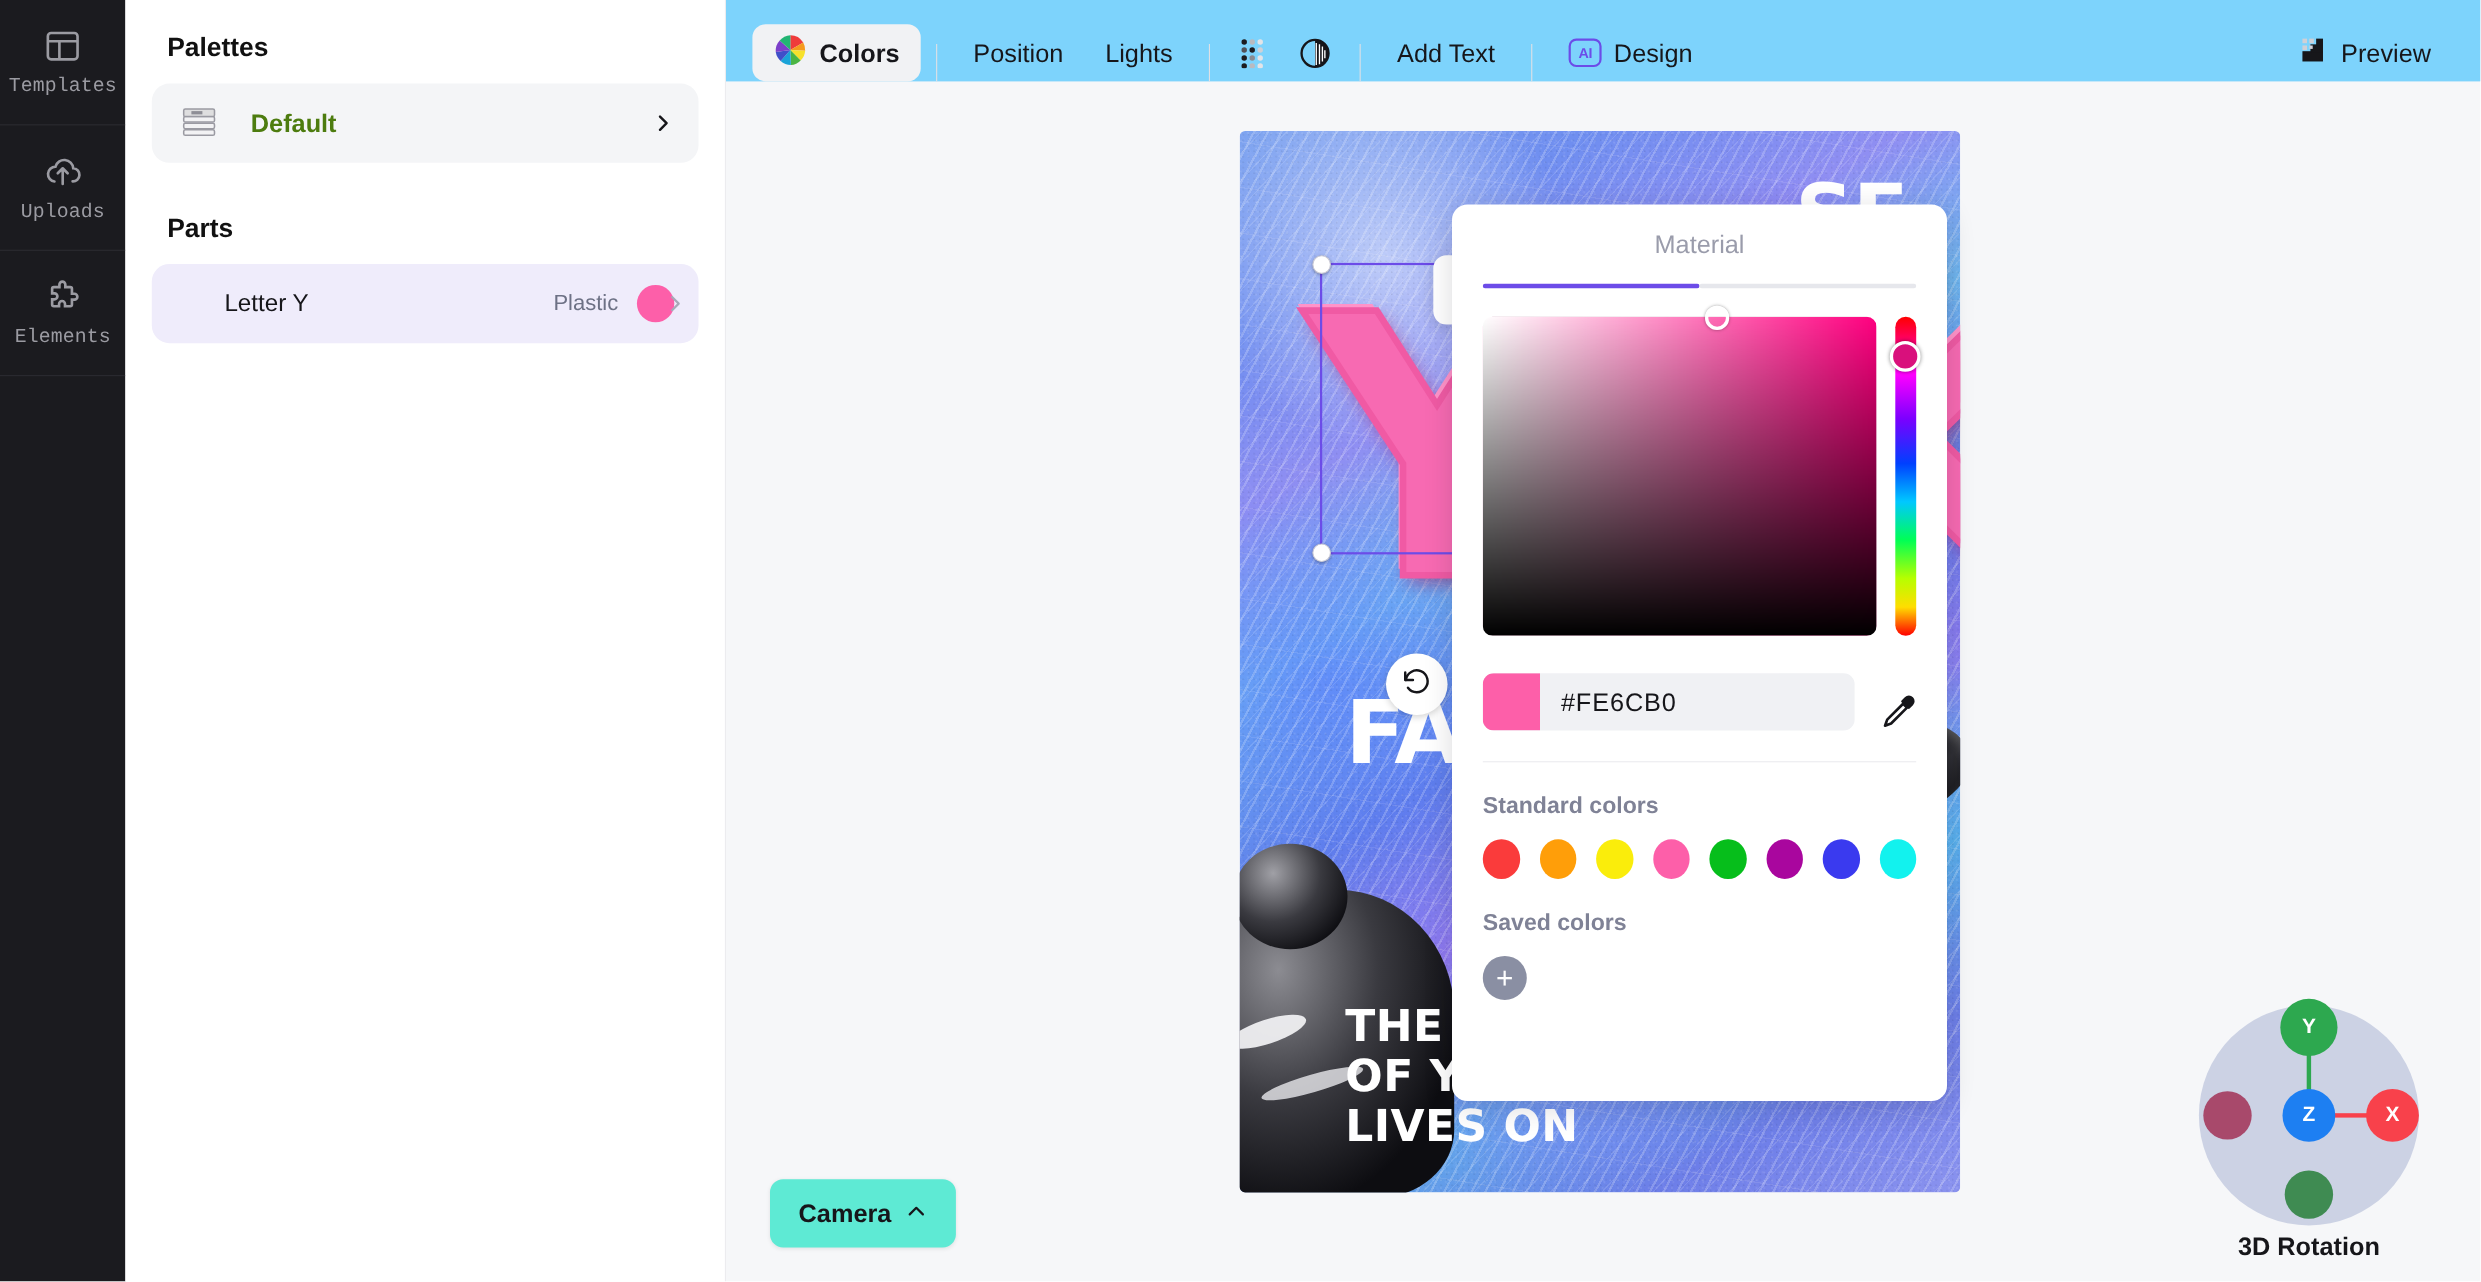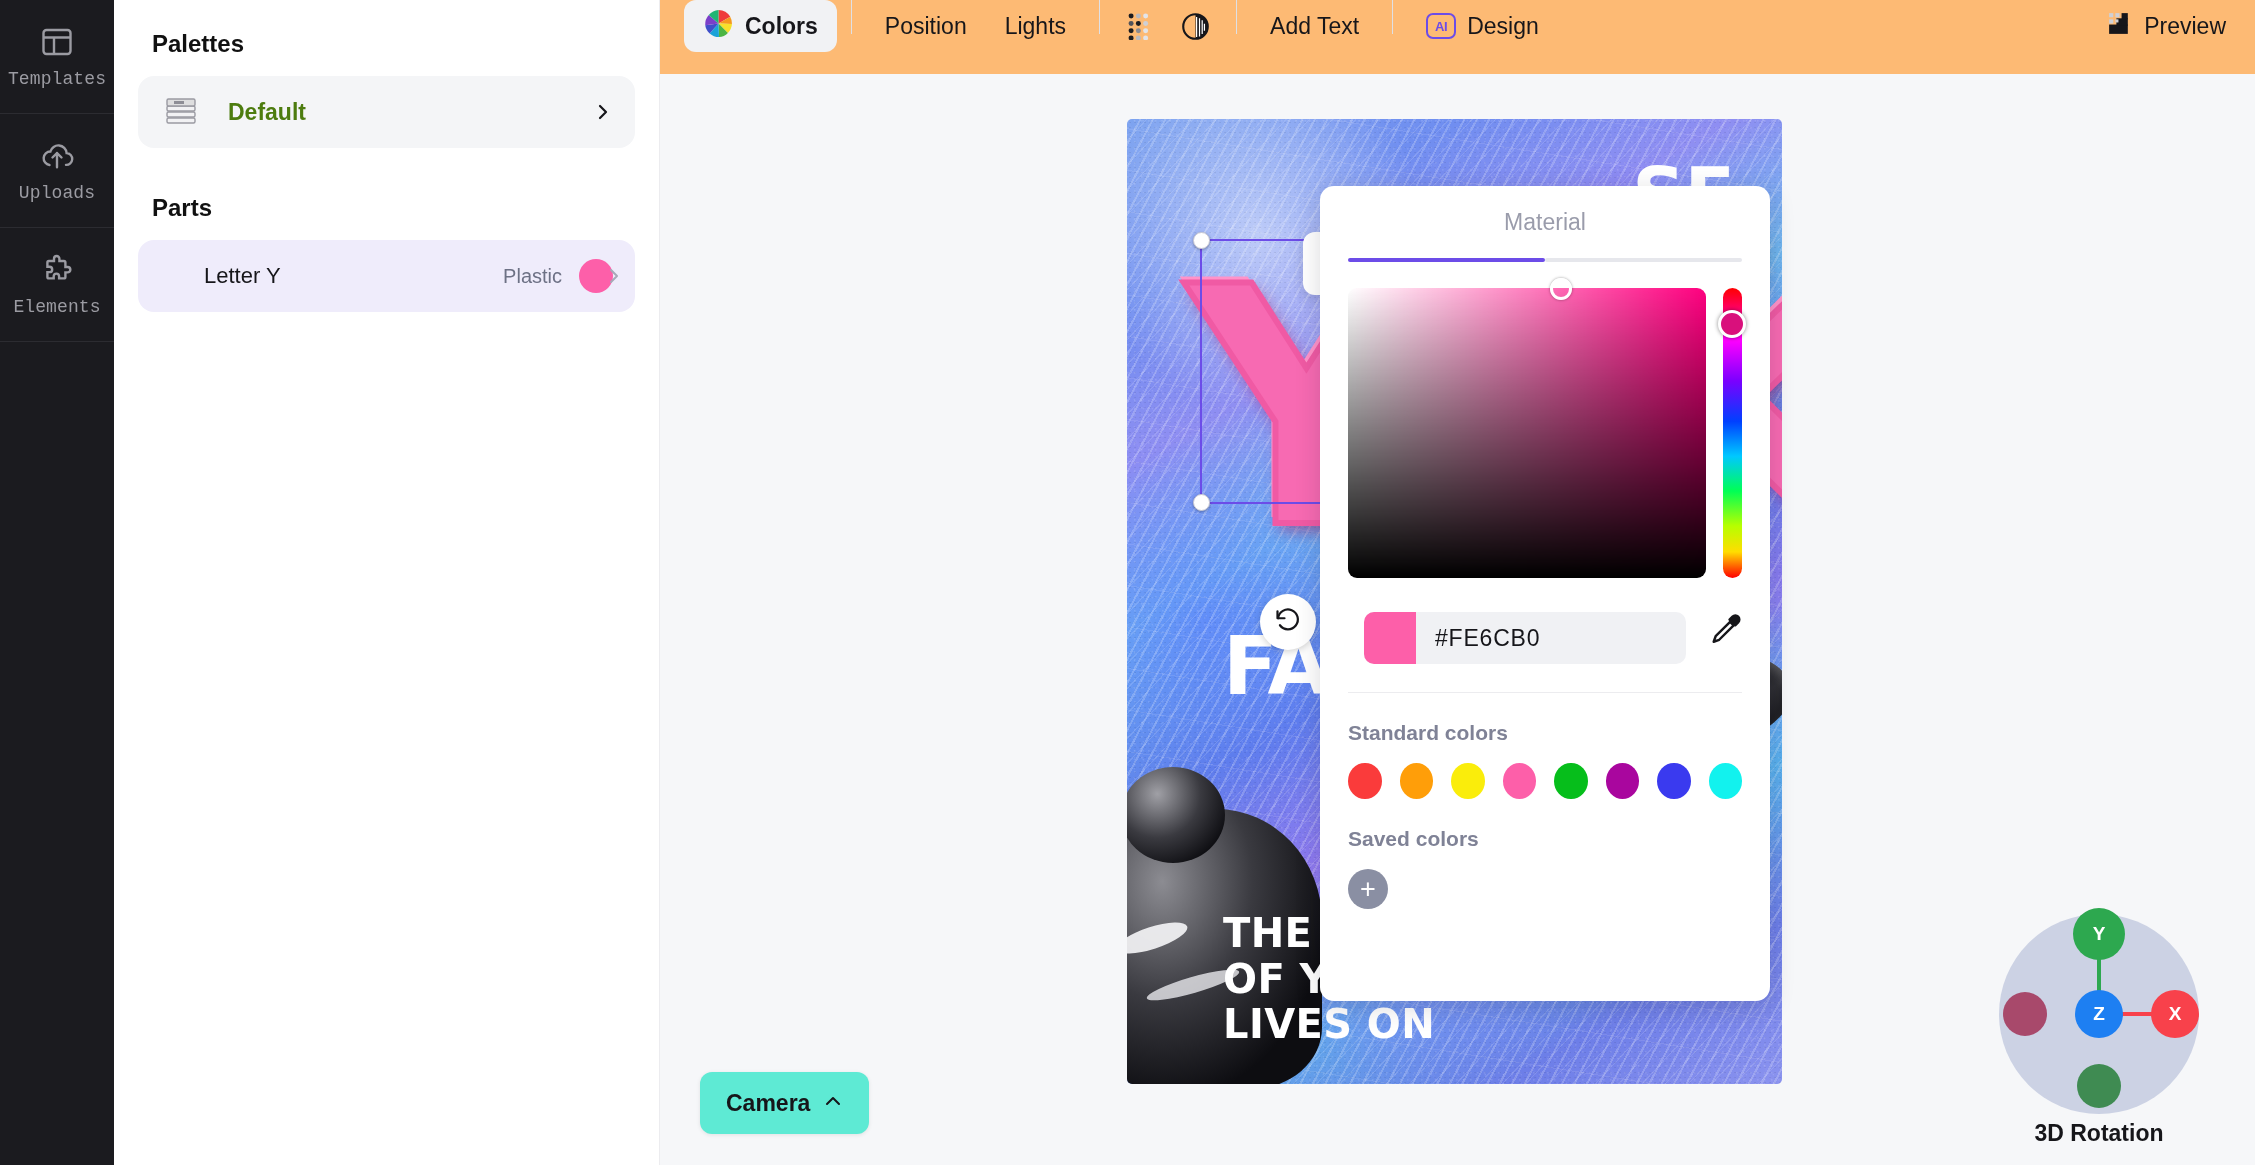--- a/index.html
+++ b/index.html
@@ -59,22 +59,22 @@
     position: absolute; right: 11px; top: 50%; transform: translateY(-50%);
   }
   .part-wrap { position: relative; }
 
   
   .main {
     flex: 1 1 auto; height: 1165px; background: #f6f7f9;
     position: relative; display: flex; flex-direction: column;
   }
   .topbar {
-    height: 74px; background: #fdba74; display: flex; align-items: flex-start;
-    padding: 0 10px 0 24px; flex: 0 0 74px;
+    height: 74px; background: #7dd3fc; display: flex; align-items: flex-end;
+    padding: 0 26px 0 24px; flex: 0 0 74px;
   }
   .tb-btn {
     display: flex; align-items: center; gap: 11px; height: 52px;
     padding: 0 19px; border-radius: 12px; cursor: pointer;
     font-size: 23px; color: #16161a; font-weight: 400; white-space: nowrap;
   }
   .tb-btn.active { background: #f1f2f4; font-weight: 600; }
   .tb-sep { width: 1px; height: 34px; background: #dfe0e5; margin: 0 14px; }
   .tb-icon-btn {
     width: 54px; height: 52px; display:flex; align-items:center;
@@ -253,21 +253,21 @@
       #0040ff 46%, #00c8ff 58%, #00ff55 70%,
       #b6ff00 82%, #ffdd00 91%, #ff0000 100%);
     cursor: pointer;
   }
   .hue-cursor {
     position: absolute; left: -5px; top: 22px; width: 28px; height: 28px;
     border-radius: 50%; border: 3px solid #fff; background: #d9107c;
     box-shadow: 0 0 4px rgba(0,0,0,.45);
   }
 
-  .hex-row { display: flex; align-items: flex-start; gap: 22px; margin-top: 34px; margin-left: 16px; }
+  .hex-row { display: flex; align-items: flex-end; gap: 22px; margin-top: 34px; }
   .hex-field {
     flex: 1 1 auto; height: 52px; display: flex; align-items: center;
     border-radius: 10px; background: #f0f1f4; overflow: hidden;
   }
   .hex-chip { width: 52px; height: 52px; background: #fd5fa9; flex: 0 0 52px; }
   .hex-value {
     font-size: 23px; color: #16161a; padding-left: 19px; letter-spacing: .8px;
     background: transparent; border: 0; outline: none; width: 100%;
     font-family: "Liberation Sans", sans-serif;
   }

